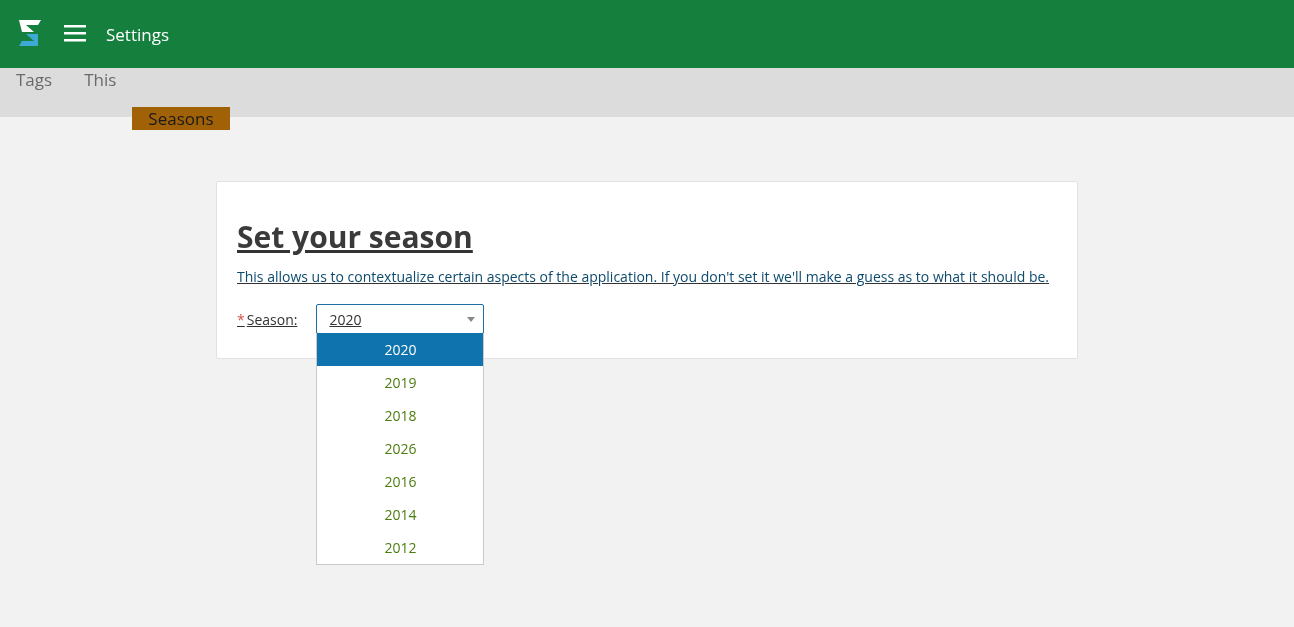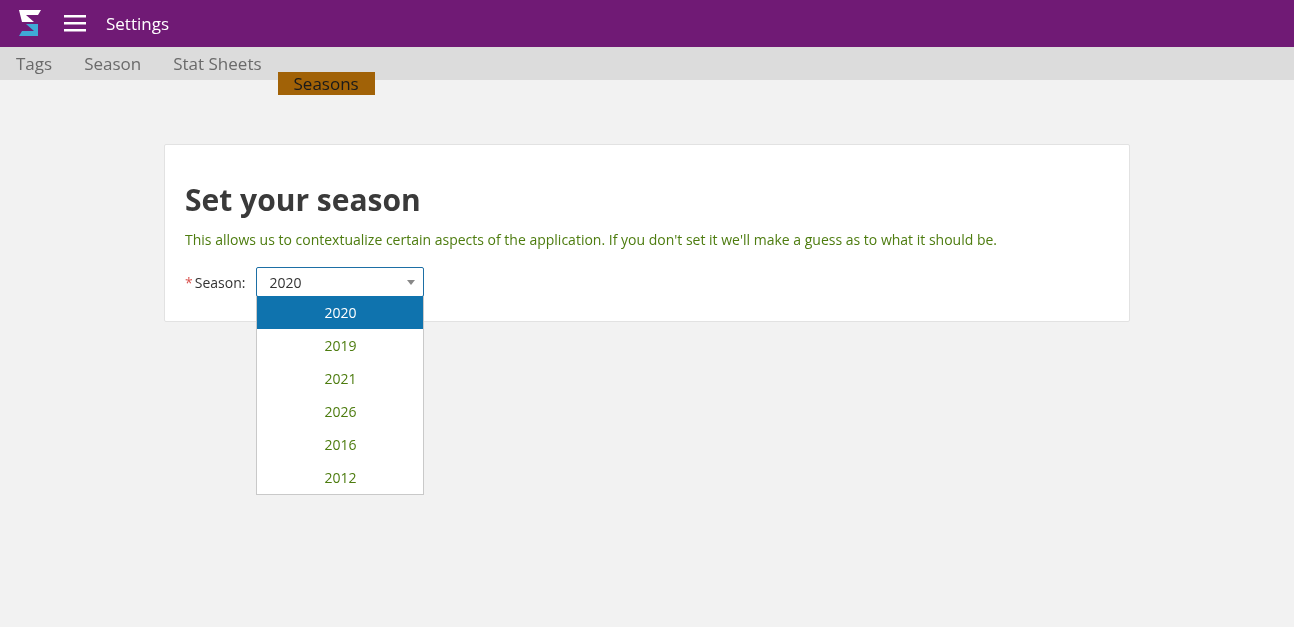--- a/index.html
+++ b/index.html
@@ -5,37 +5,37 @@
   html,body{margin:0;padding:0;height:100%;}
   body{
     font-family:"Segoe UI","Open Sans",-apple-system,BlinkMacSystemFont,sans-serif;
     background:#f2f2f2;
     color:#333;
     width:1294px;
   }
 
   
   .app-bar{
-    background:#701a75;
-    height:47px;
+    background:#15803d;
+    height:68px;
     display:flex;
     align-items:center;
     padding-left:16px;
     gap:20px;
   }
   .app-logo svg{display:block;}
   .menu-button{color:#fff;cursor:pointer;display:flex;align-items:center;}
   .app-title{color:#fff;font-size:17px;}
 
   
   .tab-bar{
     background:#dcdcdc;
-    height:33px;
+    height:49px;
     display:flex;
-    align-items:center;
+    align-items:flex-start;
   }
   .tab{
     display:flex;align-items:center;
     padding:0 16px;
     font-size:17px;
     color:#6a6a6a;
     cursor:pointer;
   }
   .tab.active{
     background:#a16207;
@@ -43,43 +43,44 @@
     margin-top:39px;
   }
 
   
   .main{
     padding-top:64px;
     display:flex;
     justify-content:center;
   }
   .card{
-    width:966px;
+    width:862px;
     background:#fff;
     border:1px solid #e2e2e2;
     border-radius:2px;
     padding:34px 20px 24px 20px;
     box-sizing:border-box;
     position:relative;
+    text-decoration:underline;
   }
   .card-title{
     font-size:30px;
     font-weight:700;
     color:#3a3a3a;
     margin:0 0 10px 0;
   }
   .card-desc{
     font-size:14px;
-    color:#4d7c0f;
+    color:#0c4a6e;
     margin:0 0 18px 0;
   }
   .form-row{
     display:flex;
     align-items:center;
-    gap:11px;
+    gap:19px;
     font-size:14px;
     text-align:center;
   }
   .field-label .req{color:#d9534f;margin-right:2px;}
 
   
   .select{
     position:relative;
     width:168px;
   }
@@ -136,22 +137,21 @@
       <rect x="0" y="0" width="22" height="2.5" fill="#ffffff"></rect>
       <rect x="0" y="7" width="22" height="2.5" fill="#ffffff"></rect>
       <rect x="0" y="14" width="22" height="2.5" fill="#ffffff"></rect>
     </svg>
   </span>
   <span class="app-title">Settings</span>
 </div>
 
 <div class="tab-bar" id="tab-bar">
     <div class="tab">Tags</div>
-    <div class="tab">Season</div>
-    <div class="tab">Stat Sheets</div>
+    <div class="tab">This</div>
     <div class="tab active">Seasons</div>
   </div>
 
 <div class="main">
   <div class="card">
     <h1 class="card-title">Set your season</h1>
     <p class="card-desc">This allows us to contextualize certain aspects of the application. If you don't set it we'll make a guess as to what it should be.</p>
 
     <div class="form-row">
       <span class="field-label">
@@ -159,21 +159,22 @@
       </span>
 
       <div class="select">
         <div class="select-box">
           <span>2020</span>
           <span class="caret"></span>
         </div>
         <div class="dropdown" id="dropdown">
             <div class="option selected">2020</div>
             <div class="option">2019</div>
-            <div class="option">2021</div>
+            <div class="option">2018</div>
             <div class="option">2026</div>
             <div class="option">2016</div>
+            <div class="option">2014</div>
             <div class="option">2012</div>
           </div>
       </div>
     </div>
   </div>
 </div>
 
 </body></html>

